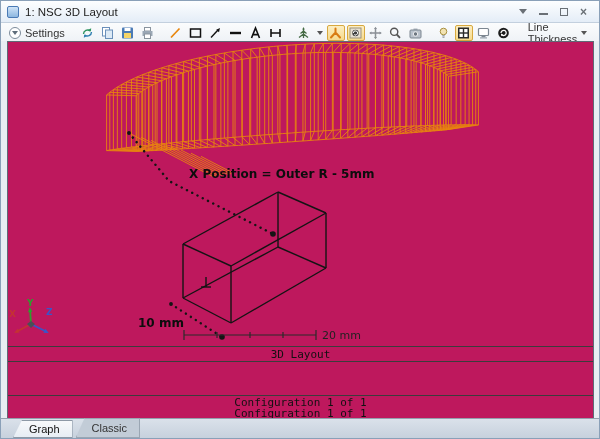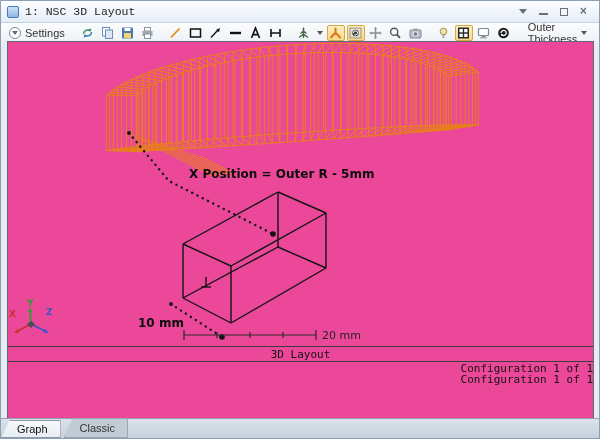--- a/index.html
+++ b/index.html
@@ -2,21 +2,21 @@
 <html><head>
 <meta charset="utf-8">
 <style>
   * { margin:0; padding:0; box-sizing:border-box; }
   html,body { width:600px; height:439px; font-family:"Liberation Sans",sans-serif; background:#fff; }
   .window { position:relative; width:600px; height:439px; border:1px solid #8aa0b8; background:#e8edf2; overflow:hidden; }
 
   
   .titlebar { position:absolute; top:0; left:0; right:0; height:22px;
     background:linear-gradient(#fdfeff,#e4edf7); border-bottom:1px solid #c3d0de;
-    display:flex; align-items:center; padding:0 6px; gap:6px;font-family:Liberation Mono, monospace; }
+    display:flex; align-items:center; padding:0 6px; gap:6px; }
   .win-icon { width:12px; height:12px; border:1px solid #4a7ab5; background:linear-gradient(#cfe3f7,#8db7e0); border-radius:2px; }
   .titlebar .title { font-size:11.5px; color:#1e1e1e; }
   .win-controls { margin-left:auto; display:flex; gap:12px; align-items:center; padding-right:6px; }
   .wc-menu { width:0; height:0; border-left:4px solid transparent; border-right:4px solid transparent; border-top:5px solid #6a7076; }
   .wc-min { width:9px; height:2px; background:#6a7076; margin-top:5px; }
   .wc-max { width:8px; height:8px; border:1.5px solid #6a7076; }
   .wc-close { font-size:12px; color:#6a7076; font-weight:bold; line-height:10px; }
 
   
   .toolbar { position:absolute; top:22px; left:0; right:0; height:20px;
@@ -27,47 +27,47 @@
   .tb-btn.active { background:linear-gradient(#fdeec2,#f6d98c); border-color:#d8a93f; }
   .tb-sep { width:1px; height:13px; background:#cdd4db; margin:0 3px; }
   .settings-btn { display:flex; align-items:center; gap:4px; font-size:11px; color:#333; padding:0 4px; height:16px; }
   .set-circ { width:12px; height:12px; border:1px solid #7d8c9b; border-radius:50%; display:flex; align-items:center; justify-content:center; background:#fff; }
   .set-chev { width:0; height:0; border-left:3px solid transparent; border-right:3px solid transparent; border-top:4px solid #5f6d7a; margin-top:1px;}
   .lt-btn { display:flex; align-items:center; gap:4px; font-size:11px; color:#333; padding:0 5px; height:16px; }
   .caret { width:0; height:0; border-left:3px solid transparent; border-right:3px solid transparent; border-top:4px solid #555; }
 
   
   .content { position:absolute; top:40px; left:0; right:0; bottom:20px; background:#e8edf2; }
-  .canvas { position:absolute; left:6px; top:0; width:587px; height:379px; background:#ec4899; border:1px solid #5f6a76; }
+  .canvas { position:absolute; left:6px; top:0; width:587px; height:379px; background:#be185d; border:1px solid #5f6a76; }
 
   
   .titleblock { position:absolute; left:0; right:0; top:304px; bottom:0;
     font-family:"DejaVu Sans Mono",monospace; color:#111; }
   .tbk-row1 { height:16px; border-top:1px solid #3c3c3c; border-bottom:1px solid #3c3c3c;
     text-align:center; font-size:11px; line-height:15px; }
   .tbk-row2 { display:flex; height:57px; }
   .tbk-left { width:393px; border-right:1px solid #3c3c3c; padding:10px 5px 0 5px; font-size:11px; }
-  .tbk-right { flex:1; display:flex; flex-direction:row; }
+  .tbk-right { flex:1; display:flex; flex-direction:column; }
   .tbk-right-top { flex:1; border-bottom:1px solid #3c3c3c; }
   .tbk-config { height:23px; text-align:center; font-size:11px; line-height:11px; padding-top:1px; }
 
   
   #scene { position:absolute; left:0; top:0; width:600px; height:439px; pointer-events:none; z-index:5; }
   .arcline { stroke:#e8860d; stroke-width:0.9; fill:none; }
   .boxline { stroke:#141414; stroke-width:1.4; fill:none; stroke-linejoin:round; }
   .dotline { stroke:#141414; stroke-width:2.4; stroke-dasharray:0.1 5.8; stroke-linecap:round; fill:none; }
   .sb { stroke:#2a2a2a; stroke-width:1.2; }
   .ann-bold { font-family:"DejaVu Sans",sans-serif; font-size:12px; font-weight:bold; fill:#0d0d0d; }
   .ann-reg { font-family:"DejaVu Sans",sans-serif; font-size:11px; fill:#222; }
   .triad-label { font-family:"DejaVu Sans",sans-serif; font-size:9px; font-weight:bold; }
 
   
   .tabbar { position:absolute; left:0; right:0; bottom:0; height:20px;
     background:linear-gradient(#dae1ea,#c7d1dd); border-top:1px solid #94a0ad;
-    display:flex; align-items:flex-end; gap:3px;text-align:center; }
+    display:flex; align-items:flex-end; padding-left:12px; gap:3px;text-align:center; }
   .tab { font-size:11px; display:flex; align-items:center; padding:0 12px 0 15px;
     clip-path:polygon(9px 0, 100% 0, 100% 100%, 0 100%); }
   .tab.active { height:18px; background:linear-gradient(#f7f9fb,#e7edf4); border:1px solid #8d99a6; color:#111; }
   .tab.inactive { height:20px; background:#c2ccd7; border:1px solid #9aa6b3; color:#333; }
 </style>
 </head>
 <body>
 
 <div class="window">
 
@@ -219,21 +219,21 @@
     <div class="tb-btn">
         <svg width="15" height="14" viewBox="0 0 15 14">
           <circle cx="7.5" cy="7" r="5.3" fill="#1c1c1c"></circle>
           <path d="M5 7a2.6 2.6 0 1 1 1 2" stroke="#fff" stroke-width="1.3" fill="none"></path>
           <path d="M5 10 L5 7.4 L7.4 8.8 Z" fill="#fff"></path>
         </svg>
       </div>
     <div class="tb-sep"></div>
 
     <div class="lt-btn">
-      <span>Outer Thickness</span>
+      <span>Line Thickness</span>
       <span class="caret"></span>
     </div>
     <div class="tb-sep"></div>
     <div class="tb-btn">
         <svg width="15" height="14" viewBox="0 0 15 14">
           <circle cx="7.5" cy="7" r="6" fill="#3079c8"></circle>
           <path d="M5.5 5.2 a2 2 0 1 1 3.2 1.8 c-.9.6-1.2 1-1.2 1.7" stroke="#fff" stroke-width="1.5" fill="none"></path>
           <circle cx="7.5" cy="10.7" r="0.95" fill="#fff"></circle>
         </svg>
       </div>

